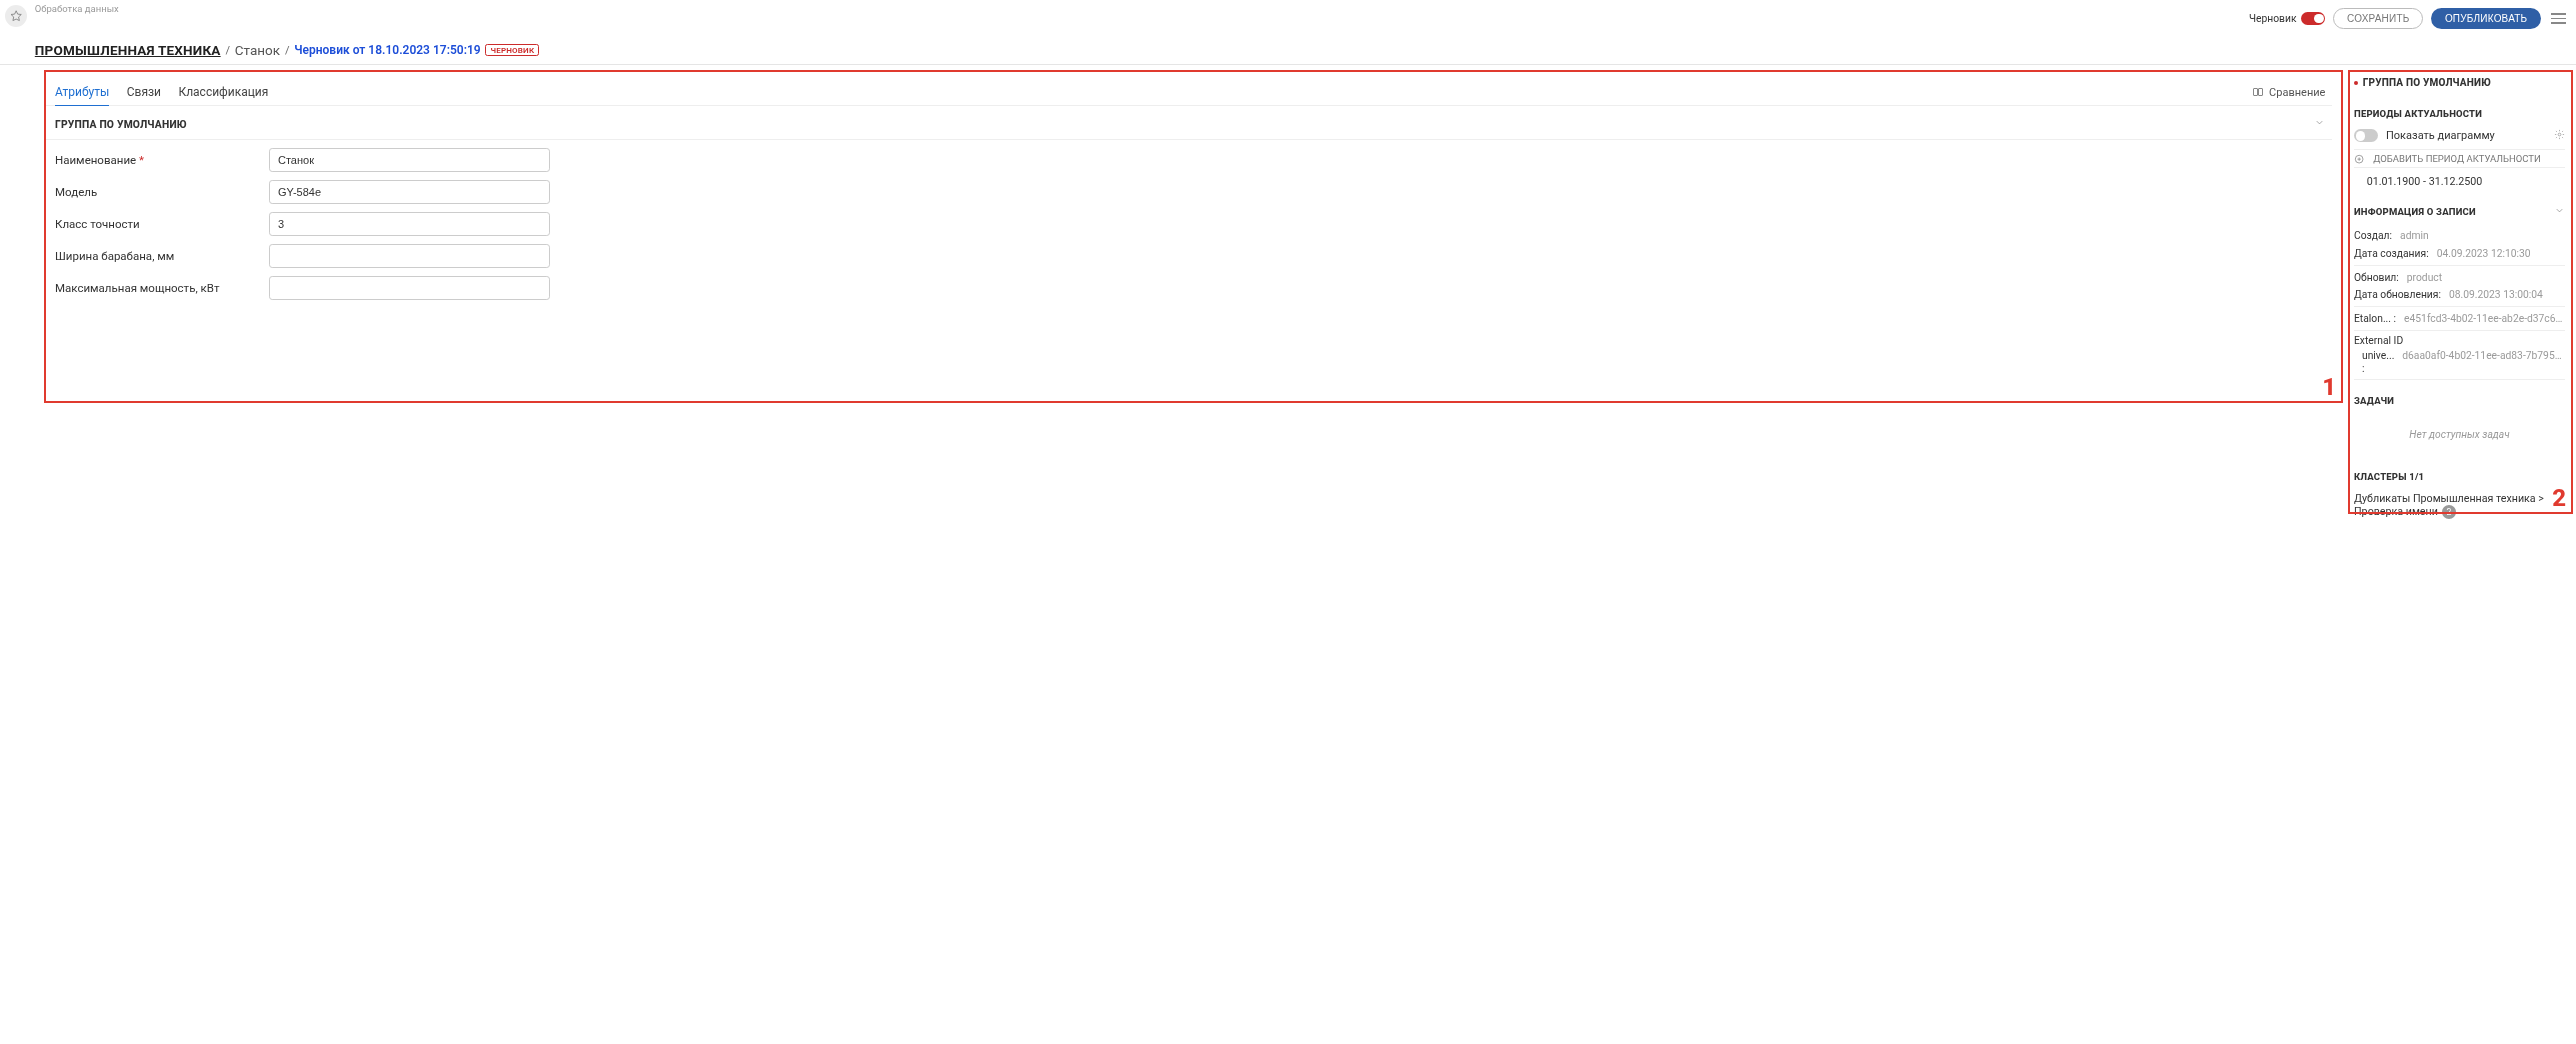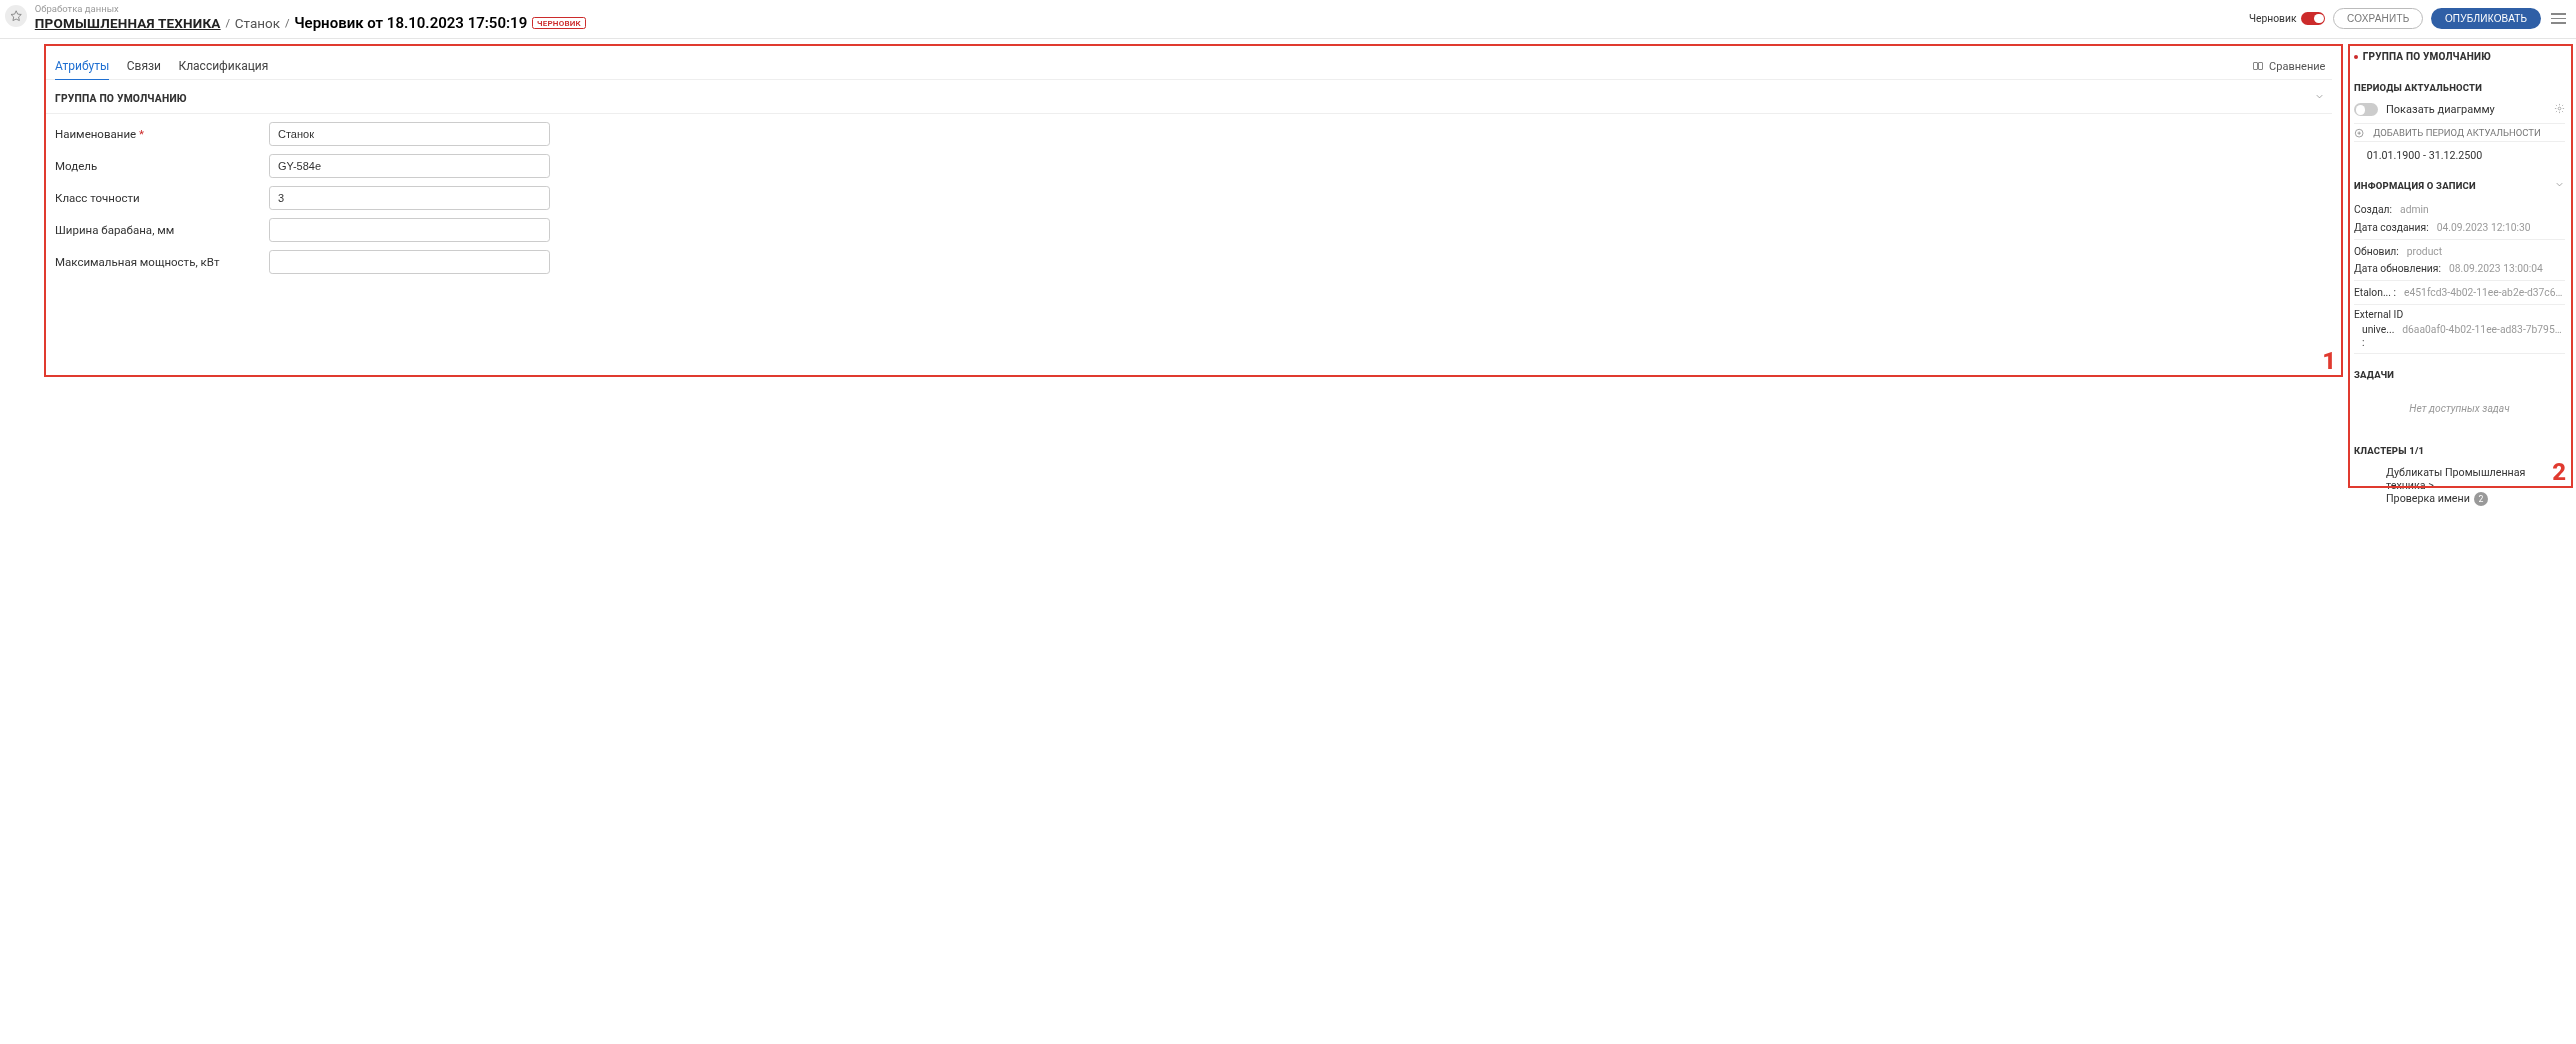--- a/index.html
+++ b/index.html
@@ -20,27 +20,27 @@
   }
   .star-btn {
     width: 22px; height: 22px;
     border-radius: 50%;
     background: #ececec;
     display: flex; align-items: center; justify-content: center;
     margin-top: 1.6px;
     cursor: pointer;
   }
   .star-btn svg { width: 14.3px; height: 14.3px; stroke: #888; fill: none; stroke-width: 1.6; }
-  .bc-block { display: flex; flex-direction: column; }
+  .bc-block { display: flex; flex-direction: column; gap: 28px; }
   .bc-top { font-size: 9.5px; color: #9a9a9a; }
   .bc-main { display: flex; align-items: center; gap: 4.8px; flex-wrap: wrap; }
   .bc-link { font-size: 13.5px; font-weight: 700; color: #222; text-decoration: underline; letter-spacing: 0.2px; }
   .bc-sep { color: #666; }
   .bc-sub { font-size: 13.5px; color: #555; }
-  .bc-draft { font-size: 15px; color: #000000; font-weight: 600; }
+  .bc-draft { font-size: 12px; color: #1d4ed8; font-weight: 600; }
   .badge-draft {
     border: 0.8px solid #cc2b2b;
     color: #cc2b2b;
     font-size: 8px;
     padding: 0.8px 4px;
     border-radius: 2.4px;
     font-weight: 600;
     letter-spacing: 0.2px;
   }
   .header-spacer { flex: 1; }
@@ -140,21 +140,21 @@
   }
   .side-row:last-child { border-bottom: none; }
   .side-row .k { color: #333; }
   .side-row .v { color: #9a9a9a; flex: 1; white-space: nowrap; overflow: hidden; text-overflow: ellipsis; }
   .add-period { display: flex; align-items: center; gap: 9px; color: #777; font-size: 9.5px; cursor: pointer; padding: 3.2px 0; border-bottom: 0.8px solid #eee; }
   .add-period svg { width: 10.3px; height: 10.3px; stroke: #777; fill: none; stroke-width: 1.6; }
   .period-val { padding: 6.3px 0 3.2px 12.7px; font-size: 10.7px; color: #333; }
   .diagram-row { display: flex; align-items: center; gap: 8px; padding: 3.2px 0 6.3px; border-bottom: 0.8px solid #eee; }
   .gear svg { width: 11px; height: 11px; stroke: #888; fill: none; stroke-width: 1.4; }
   .no-tasks { text-align: center; color: #999; font-style: italic; font-size: 10.3px; padding: 16px 0; }
-  .cluster-body { font-size: 10.7px; color: #333; padding-top: 3.2px; margin-left: 32px; }
+  .cluster-body { font-size: 10.7px; color: #333; padding-top: 3.2px; }
   .count-badge {
     display: inline-flex; align-items: center; justify-content: center;
     min-width: 13.5px; height: 13.5px; border-radius: 7.1px; background: #999;
     color: #fff; font-size: 8.7px; padding: 0 3.2px; margin-left: 1.6px;
   }
   .ext-block { padding: 3.2px 0 4.8px; border-bottom: 0.8px solid #eee; }
   .ext-label { font-size: 10.3px; color: #333; }
   .ext-row { display: flex; gap: 4.8px; font-size: 10.3px; padding-top: 1.6px; padding-left: 8px;}
 </style>
 </head>

